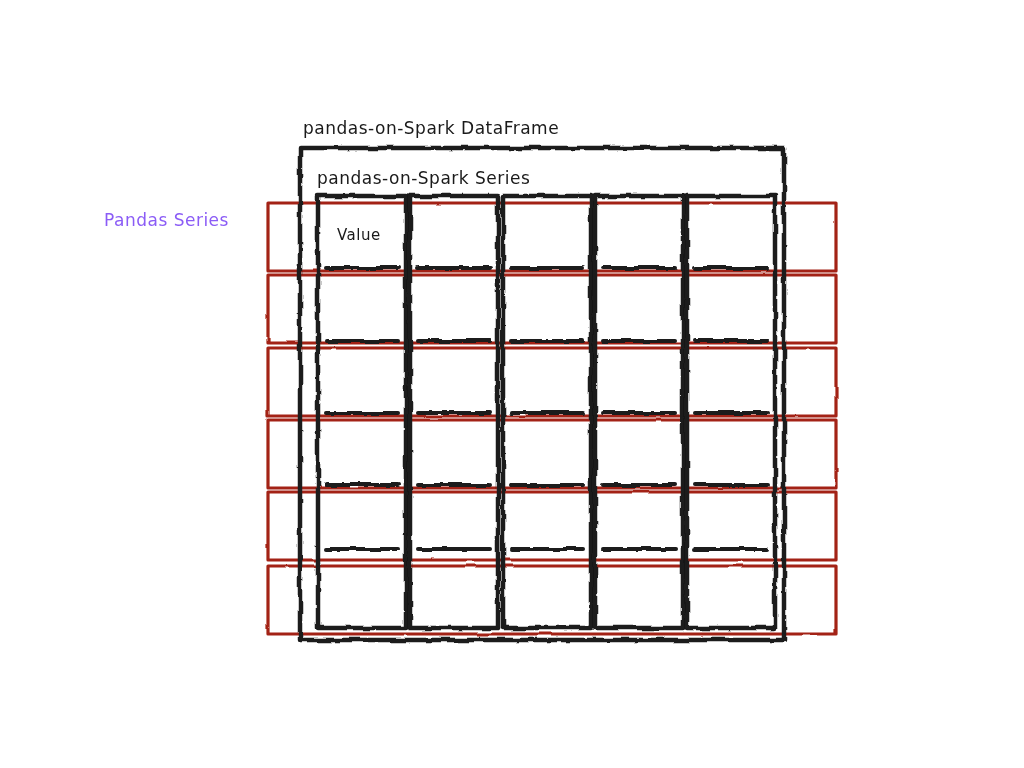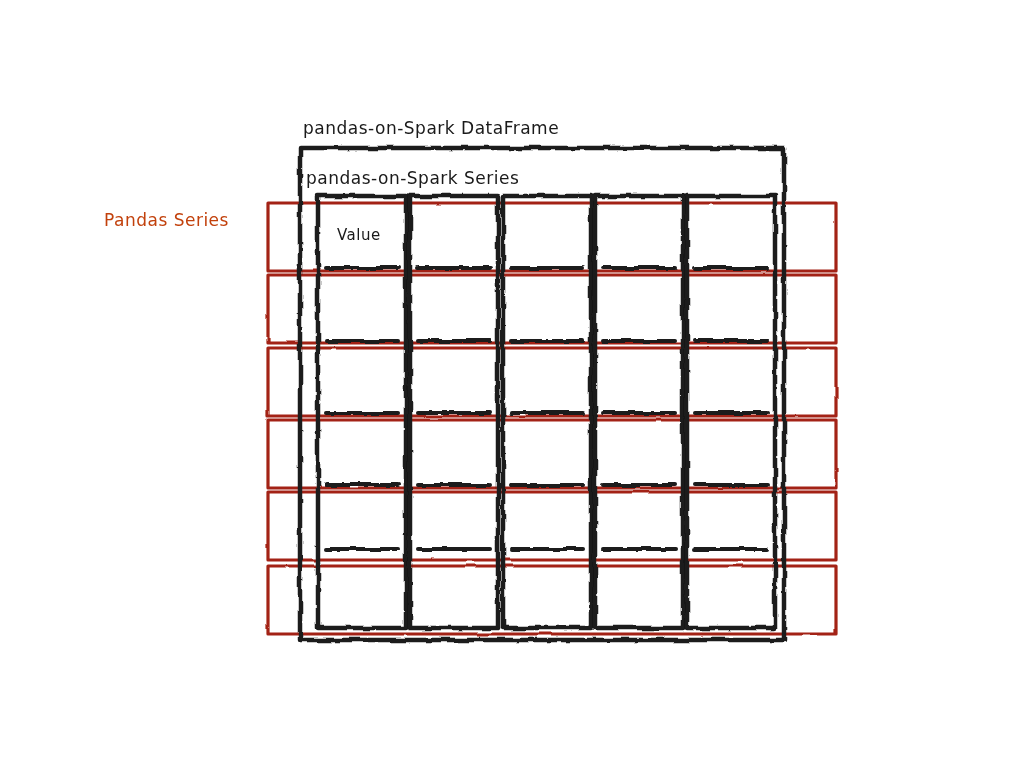--- a/index.html
+++ b/index.html
@@ -31,31 +31,31 @@
   }
 
   #label-dataframe {
     left: 303px;
     top: 118px;
     font-size: 17px;
     color: #1a1a1a;
   }
 
   #label-series {
-    left: 306px;
+    left: 317px;
     top: 168px;
     font-size: 17px;
     color: #1a1a1a;
   }
 
   #label-pandas-series {
     left: 104px;
     top: 210px;
     font-size: 17px;
-    color: #c2410c;
+    color: #8b5cf6;
   }
 
   #label-value {
     left: 337px;
     top: 226px;
     font-size: 15px;
     color: #1a1a1a;
     text-align: right;
   }
 </style>

